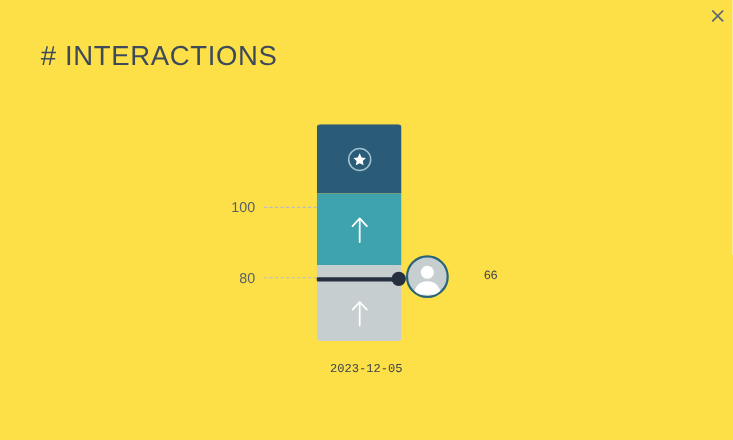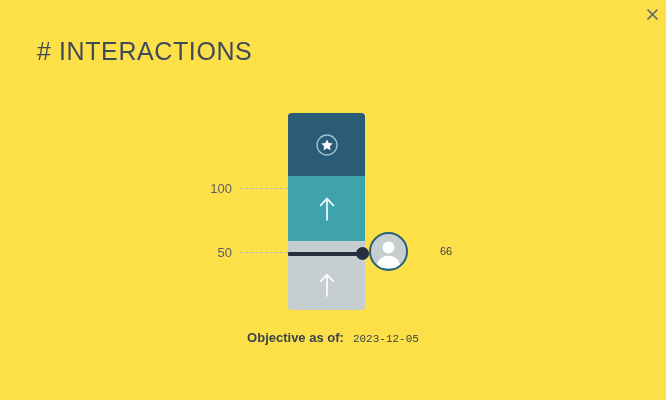--- a/index.html
+++ b/index.html
@@ -249,36 +249,35 @@
       </div>
 
     </div>
 
     <div class="tick tick-100">
       <span class="tick-label">100</span>
       <span class="tick-leader"></span>
     </div>
 
     <div class="tick tick-80">
-      <span class="tick-label">50</span>
+      <span class="tick-label">80</span>
       <span class="tick-leader"></span>
     </div>
 
     <div class="value-line"></div>
     <div class="value-dot"></div>
 
     <div class="avatar">
       <svg width="36" height="36" viewBox="0 0 36 36" aria-hidden="true">
         <circle cx="18" cy="13.4" r="6.1" fill="#ffffff"></circle>
         <path d="M5.2 34.5 C6.2 25.9 11.4 21.8 18 21.8 C24.6 21.8 29.8 25.9 30.8 34.5 Z" fill="#ffffff"></path>
       </svg>
     </div>
 
     <div class="value-label">66</div>
 
   </div>
 
   <div class="footer">
-    <span class="footer-label">Objective as of:</span>
     <span class="footer-value">2023-12-05</span>
   </div>
 
 </div>
 
 </body></html>

